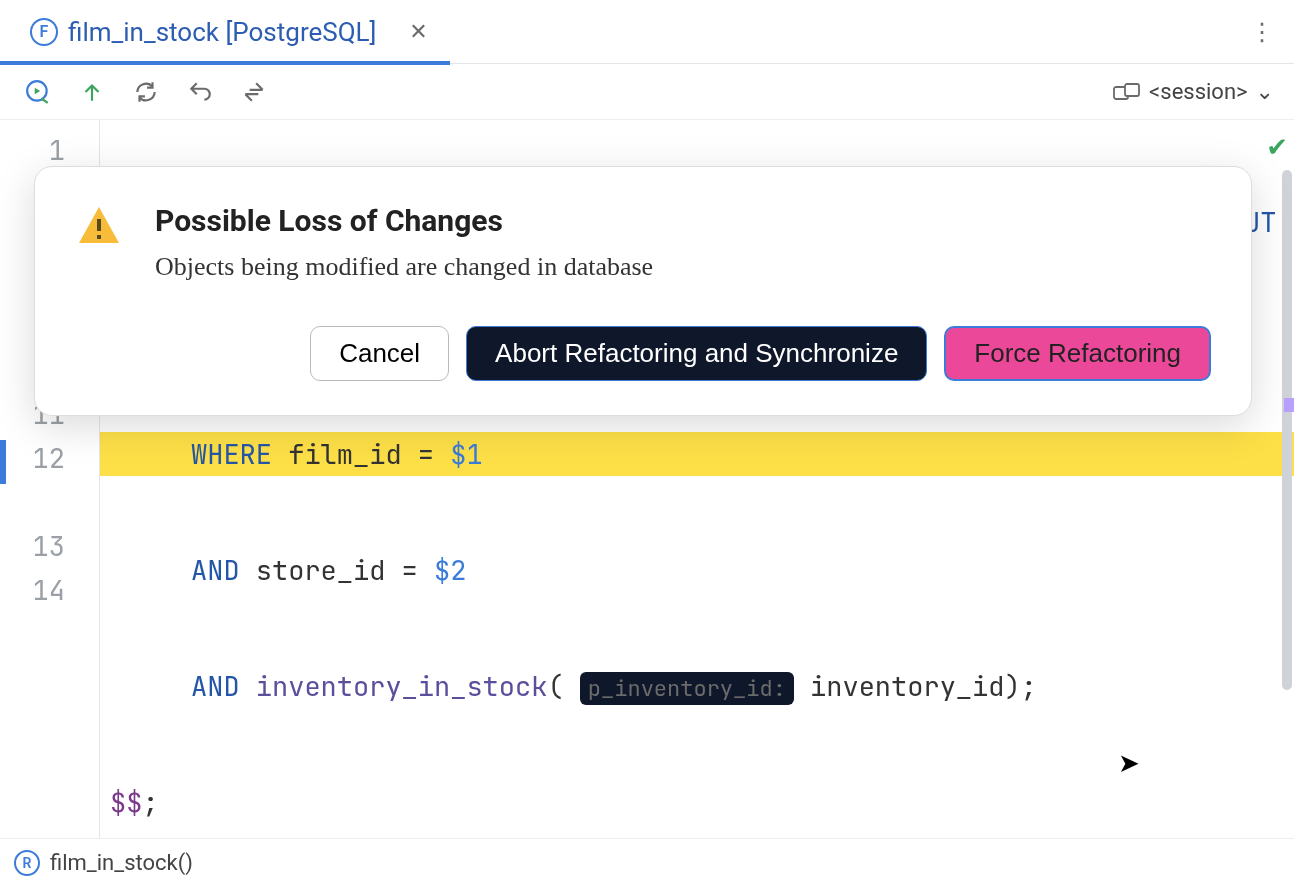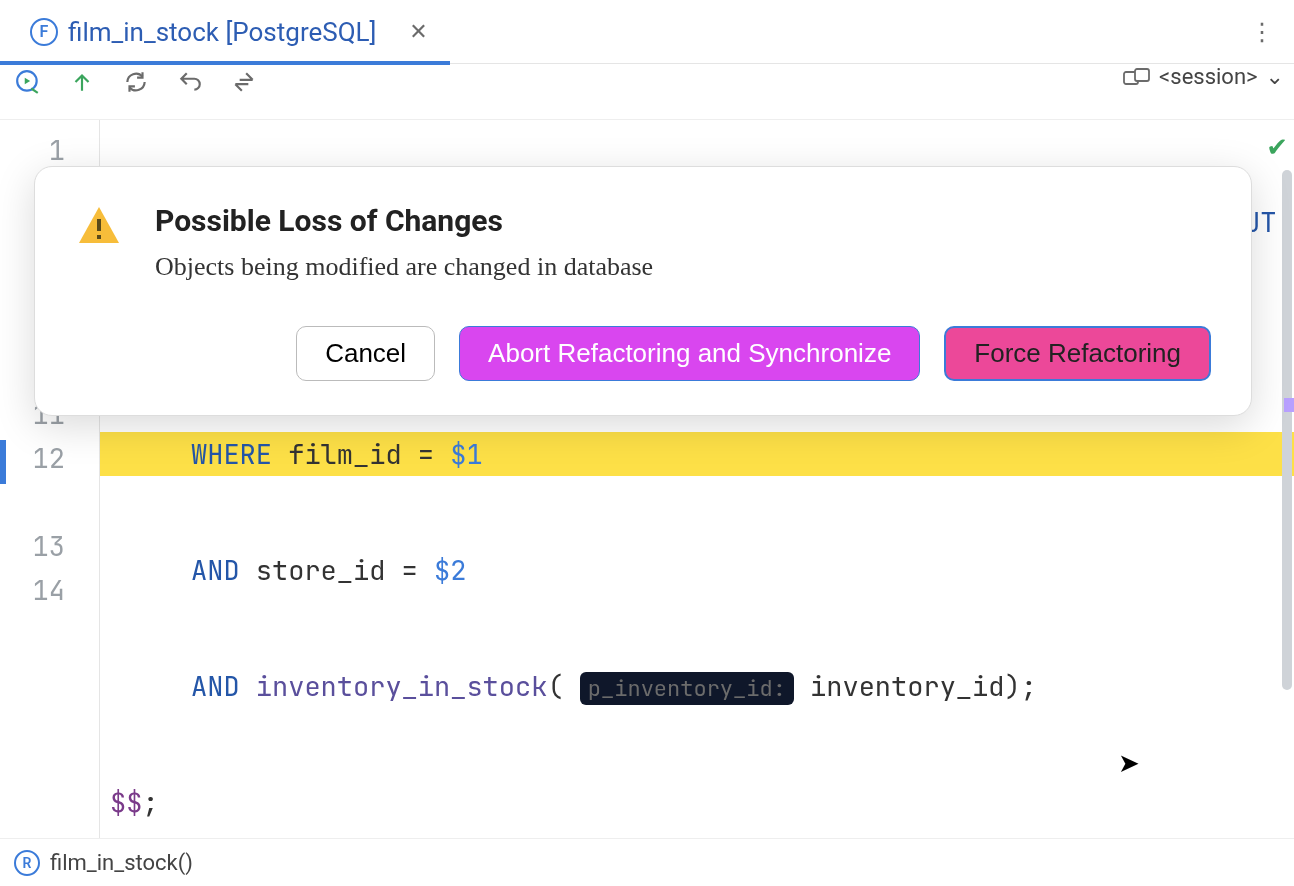--- a/index.html
+++ b/index.html
@@ -50,23 +50,23 @@
   }
   .tab-more {
     margin-left: auto;
     width: 40px; height: 40px;
     display:flex; align-items:center; justify-content:center;
     color:#6b6b6b; font-size:24px;
     cursor:pointer;
   }
   .toolbar {
     display: flex;
-    align-items: flex-start;
+    align-items: center;
     height: 56px;
-    padding: 0 10px;
+    padding: 0 20px;
     gap: 18px;
     border-bottom: 1px solid #eee;
   }
   .tool-btn {
     width: 36px; height: 36px;
     display: flex; align-items: center; justify-content: center;
     border-radius: 6px;
     cursor: pointer;
     color: #6b6b6b;
   }
@@ -142,32 +142,32 @@
     padding: 36px 40px 34px 40px;
   }
   .dialog-head { display:flex; align-items: flex-start; gap: 32px; }
   .warn-icon {
     width:48px; height:48px;
   }
   .dialog-title { font-size: 30px; font-weight: 700; color:#222; margin-bottom: 14px; }
   .dialog-msg { font-size: 26px; color:#333;font-family:Liberation Serif, serif; }
   .dialog-buttons {
     margin-top: 44px;
-    display:flex; justify-content:flex-end; gap: 24px;
+    display:flex; justify-content:flex-end; gap: 17px;
   }
   .btn {
     font-size: 26px;
     padding: 10px 28px;
     border-radius: 10px;
     cursor: pointer;
     border: 1px solid #bbb;
     background:#fff;
   }
   .btn-primary {
-    background: #d946ef; color: #fff; border-color:#3b7bd9;
+    background: #0f172a; color: #fff; border-color:#3b7bd9;
   }
   .btn-outlined {
     border: 2px solid #3b7bd9; color:#222; background:#ec4899;
   }
   .checkmark {
     position:absolute;
     right:6px; top:132px;
     color:#3ba55d; font-size:26px;
   }
   .scrollbar-v {

